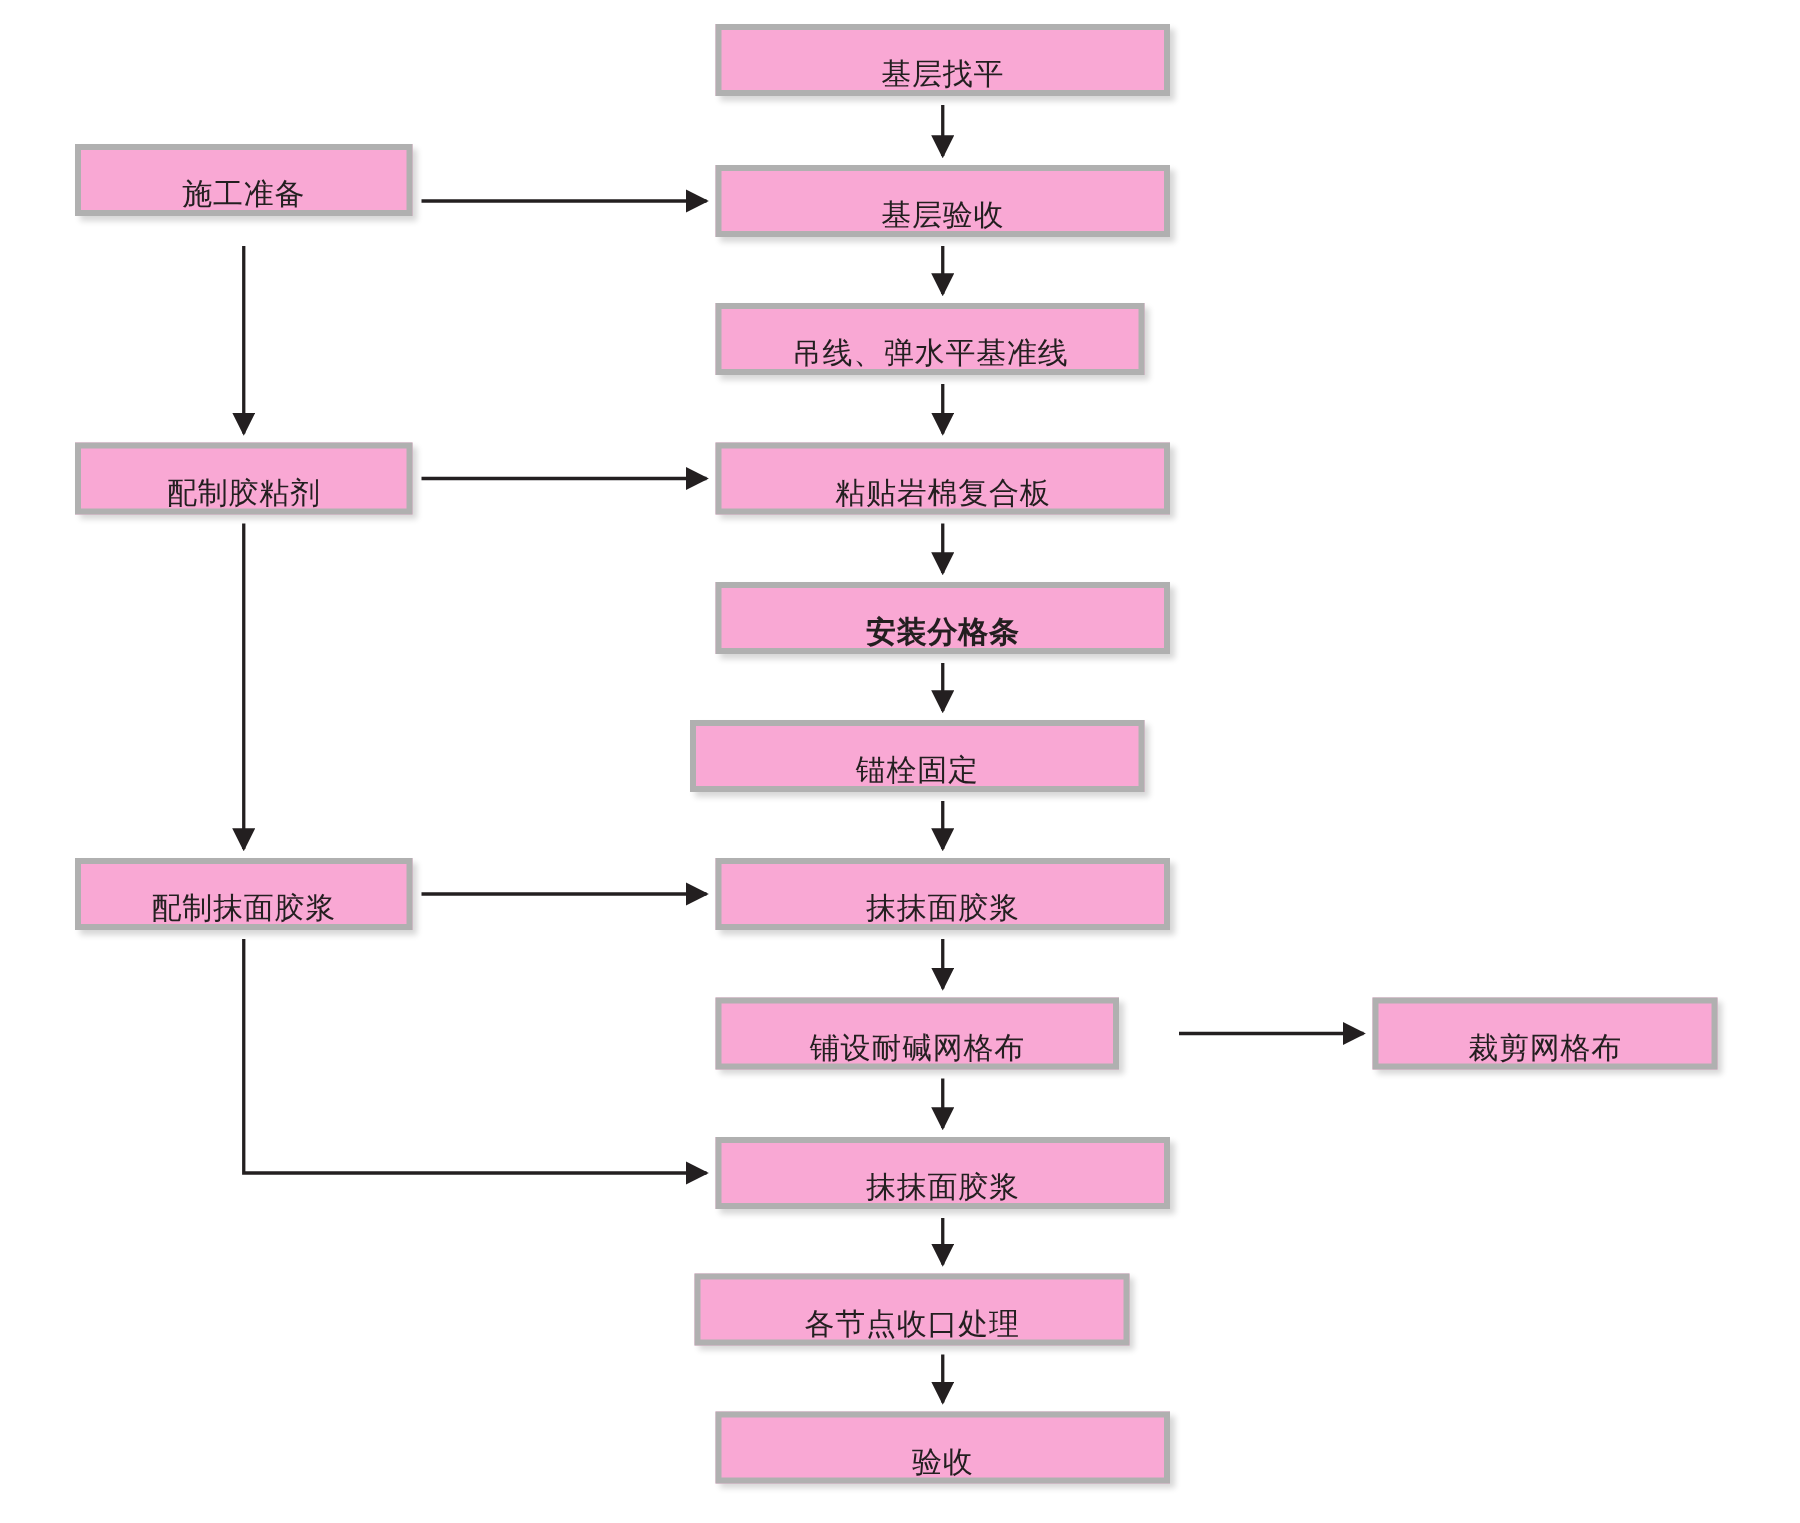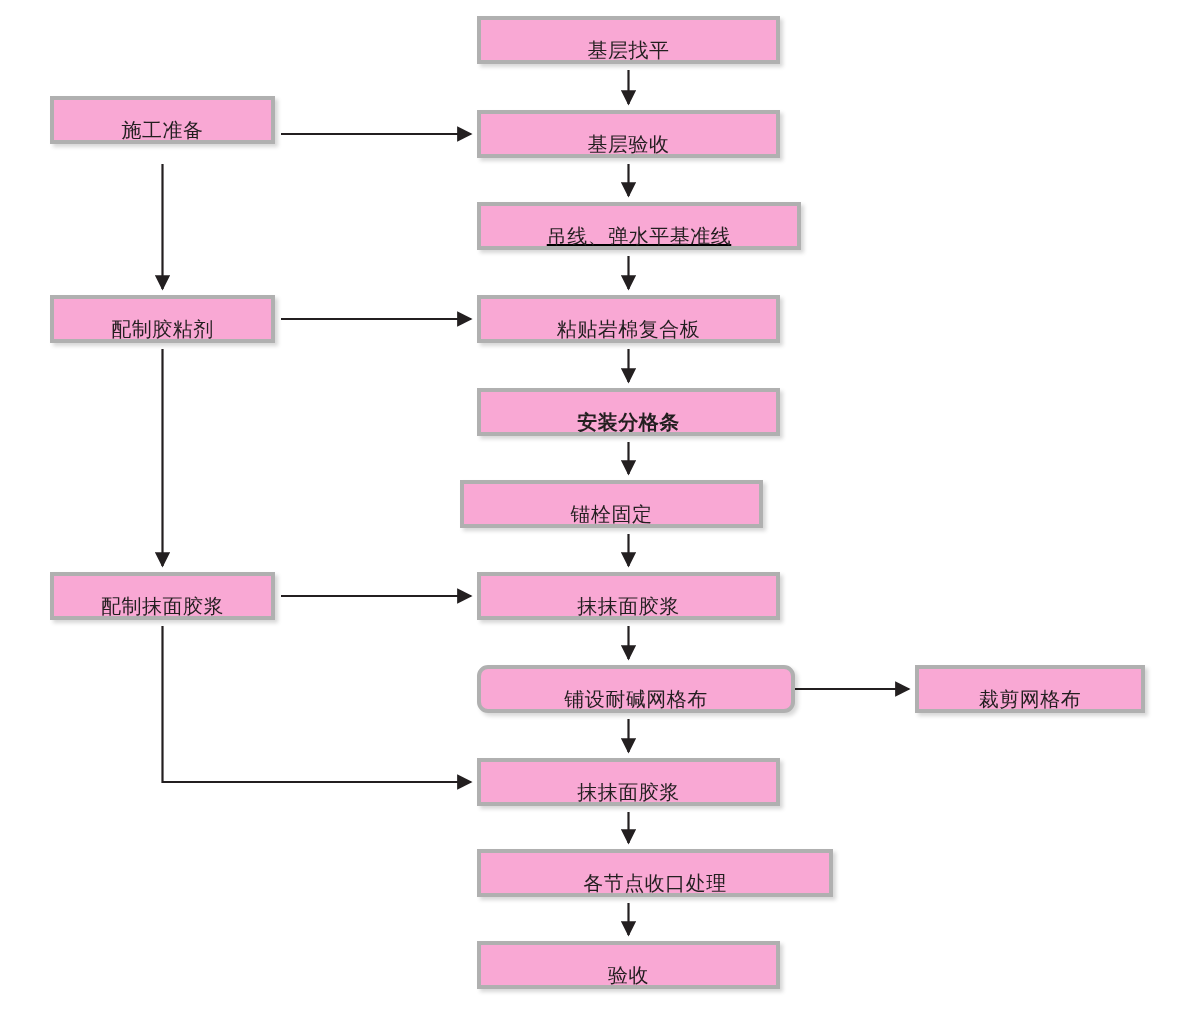--- a/index.html
+++ b/index.html
@@ -75,42 +75,42 @@
         <path d="M 786 689 L 909 689" marker-end="url(#arrow)"></path>
       </g>
   </svg>
   <div id="nodes">
       <div class="node" style="left: 477px; top: 16px; width: 303px; height: 48px;">
         <span class="node-label">基层找平</span>
       </div>
       <div class="node" style="left: 477px; top: 110px; width: 303px; height: 48px;">
         <span class="node-label">基层验收</span>
       </div>
-      <div class="node" style="left: 477px; top: 202px; width: 324px; height: 48px; text-decoration: underline;">
+      <div class="node" style="left: 477px; top: 202px; width: 286px; height: 48px;">
         <span class="node-label">吊线、弹水平基准线</span>
       </div>
       <div class="node" style="left: 477px; top: 295px; width: 303px; height: 48px;">
         <span class="node-label">粘贴岩棉复合板</span>
       </div>
       <div class="node" style="left: 477px; top: 388px; width: 303px; height: 48px; font-weight: bold;">
         <span class="node-label">安装分格条</span>
       </div>
       <div class="node" style="left: 460px; top: 480px; width: 303px; height: 48px;">
         <span class="node-label">锚栓固定</span>
       </div>
       <div class="node" style="left: 477px; top: 572px; width: 303px; height: 48px;">
         <span class="node-label">抹抹面胶浆</span>
       </div>
-      <div class="node" style="left: 477px; top: 665px; width: 318px; height: 48px; border-radius: 11px;">
+      <div class="node" style="left: 477px; top: 665px; width: 269px; height: 48px;">
         <span class="node-label">铺设耐碱网格布</span>
       </div>
       <div class="node" style="left: 477px; top: 758px; width: 303px; height: 48px;">
         <span class="node-label">抹抹面胶浆</span>
       </div>
-      <div class="node" style="left: 477px; top: 849px; width: 356px; height: 48px;">
+      <div class="node" style="left: 463px; top: 849px; width: 290px; height: 48px;">
         <span class="node-label">各节点收口处理</span>
       </div>
       <div class="node" style="left: 477px; top: 941px; width: 303px; height: 48px;">
         <span class="node-label">验收</span>
       </div>
       <div class="node" style="left: 50px; top: 96px; width: 225px; height: 48px;">
         <span class="node-label">施工准备</span>
       </div>
       <div class="node" style="left: 50px; top: 295px; width: 225px; height: 48px;">
         <span class="node-label">配制胶粘剂</span>

